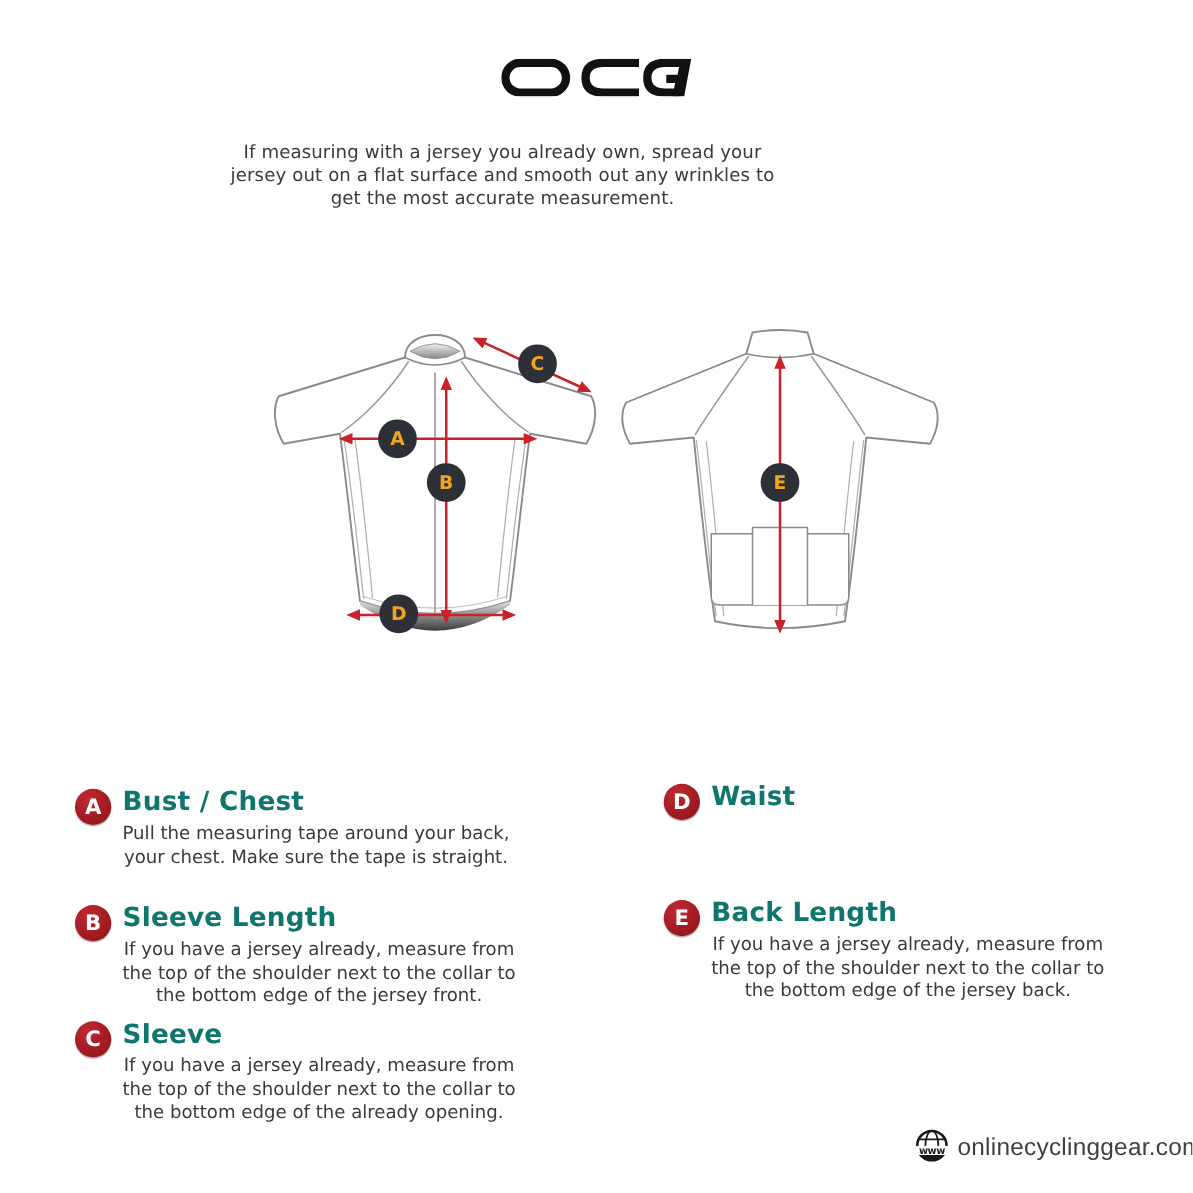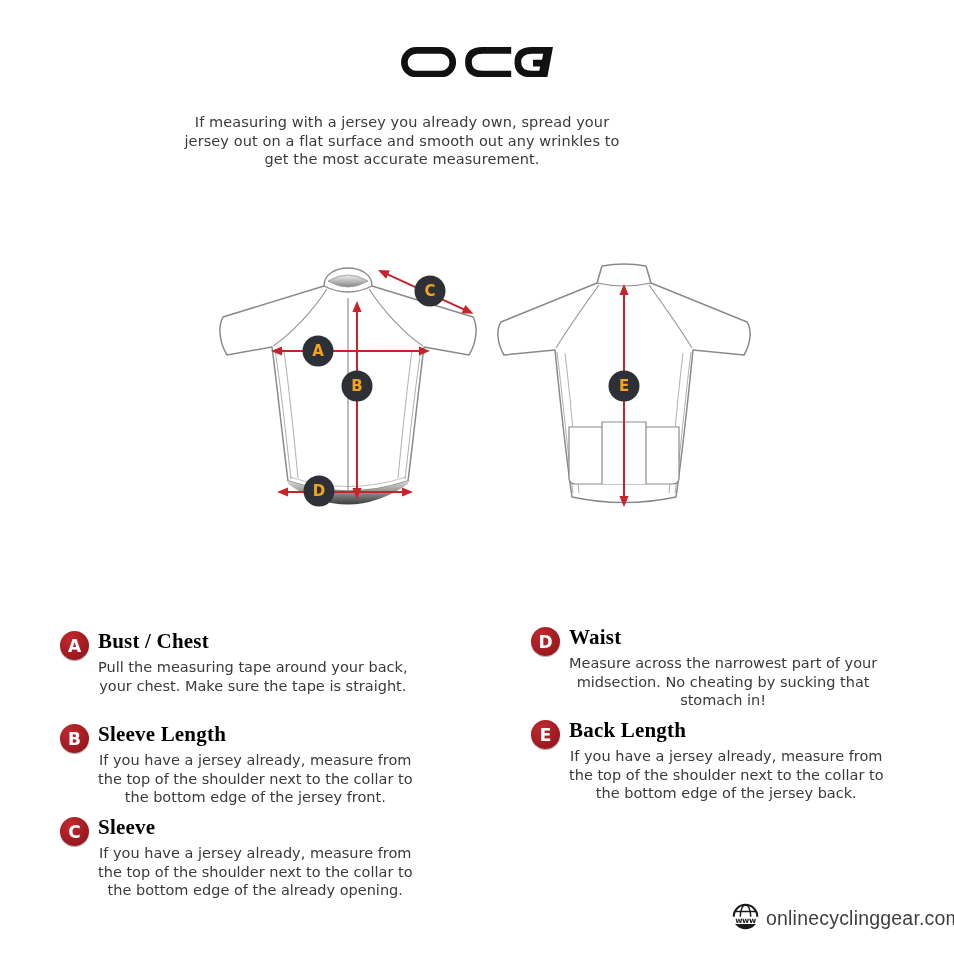--- a/index.html
+++ b/index.html
@@ -24,21 +24,21 @@
   .section{position:absolute;display:flex;align-items:flex-start;}
   .badge{
     flex:0 0 auto;width:29px;height:29px;border-radius:50%;margin-top:3px;
     background:radial-gradient(circle at 35% 28%, #c12830 0%, #a31c22 55%, #88141a 100%);
     color:#ffffff;font-weight:bold;font-size:17px;
     display:flex;align-items:center;justify-content:center;
     box-shadow:0 1px 1px rgba(0,0,0,.35);
   }
   .section-content{margin-left:9px;}
   .section-title{
-    margin:0;font-size:21px;font-weight:bold;color:#000000;line-height:26px;letter-spacing:.2px;font-family:Liberation Serif, serif;
+    margin:0;font-size:21px;font-weight:bold;color:#0f766e;line-height:26px;letter-spacing:.2px;
   }
   .section-body{margin-top:4px;font-size:14.5px;line-height:18.6px;color:#3a3a3a;text-align:center;}
   
   .footer{
     position:absolute;left:732px;top:903px;display:flex;align-items:flex-end;
   }
   .globe{flex:0 0 auto;}
   .site{
     margin-left:7px;font-family:"Liberation Sans",sans-serif;
     font-size:19.5px;color:#3f3f3f;letter-spacing:.2px;
@@ -211,25 +211,20 @@
         </div>
     </div>
   </div>
 
   <div class="section" style="left:531px;top:624px;">
     <div class="badge">
       <span>D</span>
     </div>
     <div class="section-content">
       <h2 class="section-title">Waist</h2>
-      <div class="section-body">
-          <div>Measure across the narrowest part of your</div>
-          <div>midsection. No cheating by sucking that</div>
-          <div>stomach in!</div>
-        </div>
     </div>
   </div>
 
   <div class="section" style="left:531px;top:717px;">
     <div class="badge">
       <span>E</span>
     </div>
     <div class="section-content">
       <h2 class="section-title">Back Length</h2>
       <div class="section-body">

